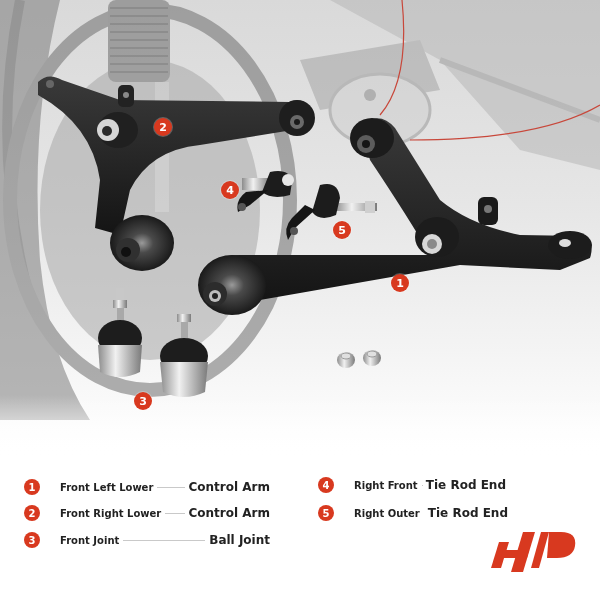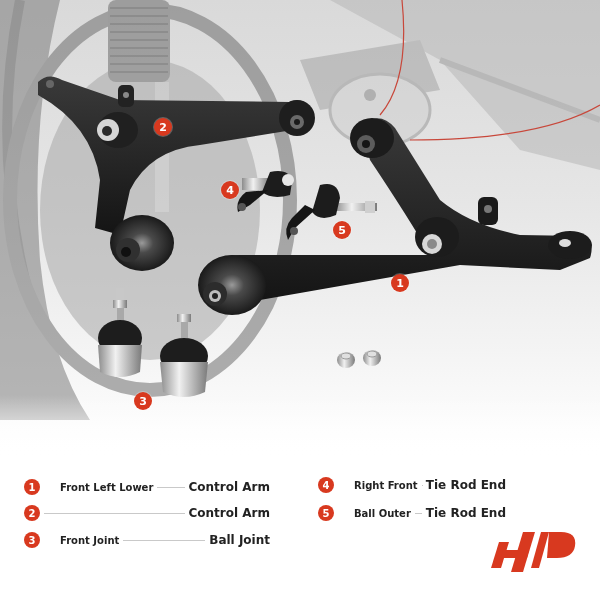--- a/index.html
+++ b/index.html
@@ -194,38 +194,39 @@
 
 <div class="legend">
   <div class="legend-row" style="left:24px;top:8px;width:246px;">
     <span class="num">1</span>
     <span class="left">Front Left Lower</span>
     <span class="rule"></span>
     <span class="right">Control Arm</span>
   </div>
   <div class="legend-row" style="left:24px;top:34px;width:246px;">
     <span class="num">2</span>
+    <span class="left">Front Right Lower</span>
     <span class="rule"></span>
     <span class="right">Control Arm</span>
   </div>
   <div class="legend-row" style="left:24px;top:61px;width:246px;">
     <span class="num">3</span>
     <span class="left">Front Joint</span>
     <span class="rule"></span>
     <span class="right">Ball Joint</span>
   </div>
   <div class="legend-row" style="left:318px;top:6px;width:188px;">
     <span class="num">4</span>
     <span class="left">Right Front</span>
     <span class="rule"></span>
     <span class="right">Tie Rod End</span>
   </div>
   <div class="legend-row" style="left:318px;top:34px;width:188px;">
     <span class="num">5</span>
-    <span class="left">Ball Outer</span>
+    <span class="left">Right Outer</span>
     <span class="rule"></span>
     <span class="right">Tie Rod End</span>
   </div>
 </div>
 
 <svg class="logo" viewBox="0 0 90 44">
 
   <polygon points="10,14 20,14 12,40 2,40" fill="#d8391f"></polygon>
 
   <polygon points="34,4 46,4 34,44 22,44" fill="#d8391f"></polygon>

